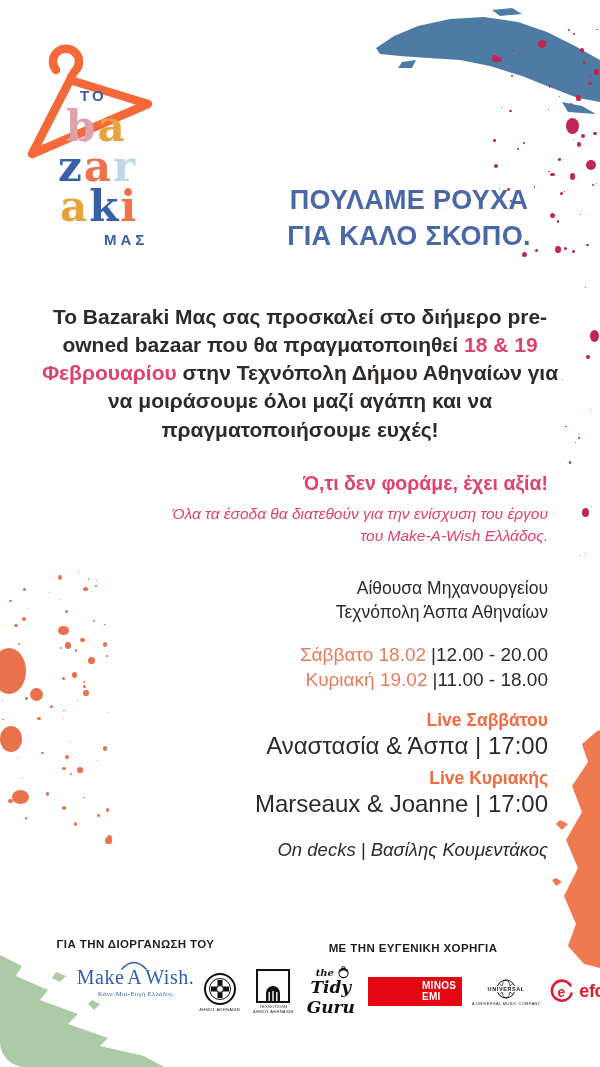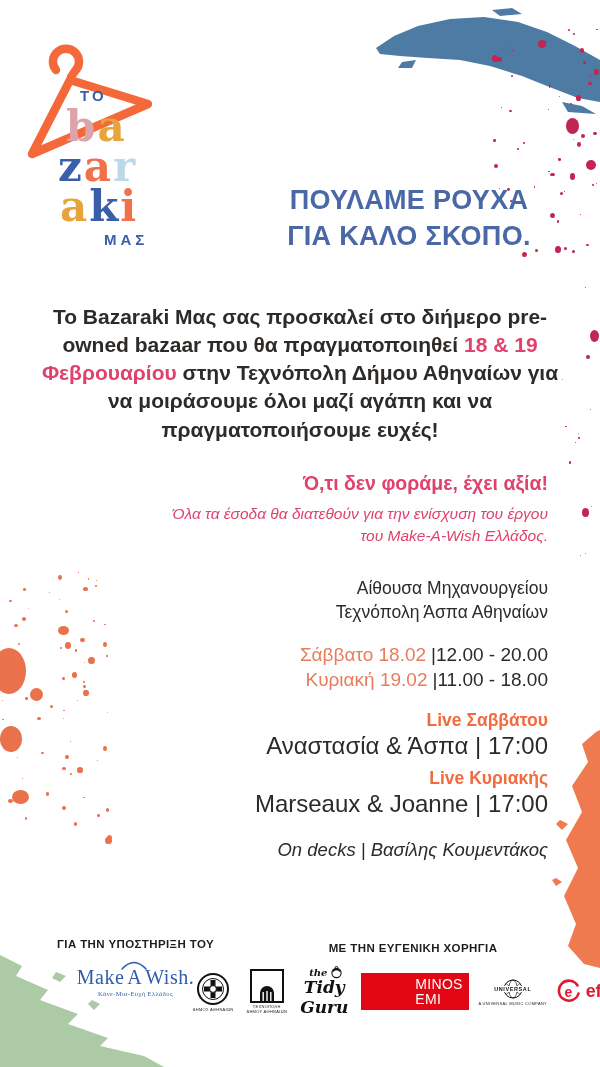--- a/index.html
+++ b/index.html
@@ -1,17 +1,17 @@
 <!DOCTYPE html>
 <html style="--ink: #2d2a27; --blue-headline: #4a68a6; --pink: #e0416d; --orange-day: #e87c5c; --orange-live: #f26a3e; --hanger: #f4683a; --logo-blue: #3a5fa9; --logo-pink: #dda3aa; --logo-mustard: #e7a43d; --logo-orange: #f0714a; --logo-lightblue: #bcd9e9; --brush-blue: #4e7ba4; --brush-orange: #ef7a50; --brush-green: #accaa5; --splat-crimson: #c12552; --splat-orange: #e9724c; --fipster: #2b9b8f; --ginger: #e25a3c; --maw-blue: #2f5dab; --minos-red: #e30613; --efood-red: #e01a31;"><head>
 <meta charset="utf-8">
 <style>
   html,body{margin:0;padding:0;background:#fff;}
   .poster{position:relative;width:600px;height:1067px;background:#ffffff;overflow:hidden;
-          font-family:"Liberation Sans",sans-serif;color:var(--ink);}
+          font-family:"Liberation Sans",sans-serif;color:var(--ink);border-radius:25px;}
   .deco{position:absolute;z-index:0;}
   .content{position:absolute;z-index:1;}
 
   
   .splat{position:absolute;inset:0;z-index:0;pointer-events:none;}
   .splat i,.splat b{position:absolute;display:block;border-radius:50%;}
   .cblob1{left:566px;top:118px;width:13px;height:16px;border-radius:55% 45% 50% 60%;background:var(--splat-crimson);}
   .cblob2{left:586px;top:160px;width:10px;height:10px;background:var(--splat-crimson);}
   .cblob3{left:538px;top:40px;width:8px;height:8px;background:var(--splat-crimson);}
   .cblob4{left:590px;top:330px;width:9px;height:12px;background:var(--splat-crimson);}
@@ -79,21 +79,21 @@
   .bottom-right{position:absolute;left:248px;top:942px;width:330px;text-align:center;}
   .sponsor-row{display:flex;justify-content:center;align-items:center;gap:13px;margin-top:12px;}
   .sp{display:flex;flex-direction:column;align-items:center;}
   .micro{font-size:4px;letter-spacing:0.3px;color:#222;margin-top:1px;white-space:nowrap;}
   .tbox{width:30px;height:30px;border:2.5px solid #111;display:flex;align-items:flex-end;justify-content:center;}
   .tidy{color:#111;}
   .tidy-the-row{display:flex;align-items:center;gap:3px;justify-content:flex-start;margin-left:4px;}
   .tidy-the{font-family:"DejaVu Serif",serif;font-style:italic;font-weight:700;font-size:10px;}
   .tidy-name{font-family:"DejaVu Serif",serif;font-style:italic;font-weight:700;font-size:17px;margin-top:-2px;}
   .minos{background:var(--minos-red);color:#fff;text-align:left;padding:4px 6px;line-height:1.05;}
-  .minos div{font-size:14px;font-weight:400;letter-spacing:0.3px;padding-left:48px;}
+  .minos div{font-size:10px;font-weight:700;letter-spacing:0.3px;padding-left:48px;}
   .uni{position:relative;width:62px;}
   .uni-globe-wrap{position:relative;height:22px;}
   .uni-word{position:absolute;top:8px;left:50%;transform:translateX(-50%);font-size:5.5px;font-weight:700;
             letter-spacing:0.6px;background:#fff;padding:0 1px;color:#111;}
   .efood{display:flex;align-items:center;gap:4px;color:var(--efood-red);}
   .efood-word{font-size:18px;font-weight:700;letter-spacing:-0.3px;}
 </style>
 </head>
 <body>
 
@@ -309,21 +309,21 @@
       <div class="live-label">Live Σαββάτου</div>
       <div class="acts">Αναστασία &amp; Άσπα | 17:00</div>
       <div class="live-label">Live Κυριακής</div>
       <div class="acts">Marseaux &amp; Joanne | 17:00</div>
     </div>
     <div class="ondecks">On decks | Βασίλης Κουμεντάκος</div>
   </div>
 
 
   <div class="bottom-left content">
-    <div class="small-heading">ΓΙΑ ΤΗΝ ΥΠΟΣΤΗΡΙΞΗ ΤΟΥ</div>
+    <div class="small-heading">ΓΙΑ ΤΗΝ ΔΙΟΡΓΑΝΩΣΗ ΤΟΥ</div>
     <div class="maw">
       <div class="maw-word">
         <span>Make</span>
         <span class="maw-a">
           <svg class="maw-arc" viewBox="0 0 28 12">
             <path d="M2 10 Q14 -3 26 10" fill="none" style="stroke:var(--maw-blue)" stroke-width="1.6" stroke-linecap="round"></path>
           </svg>
           <span>A</span>
         </span>
         <span>Wish.</span>

